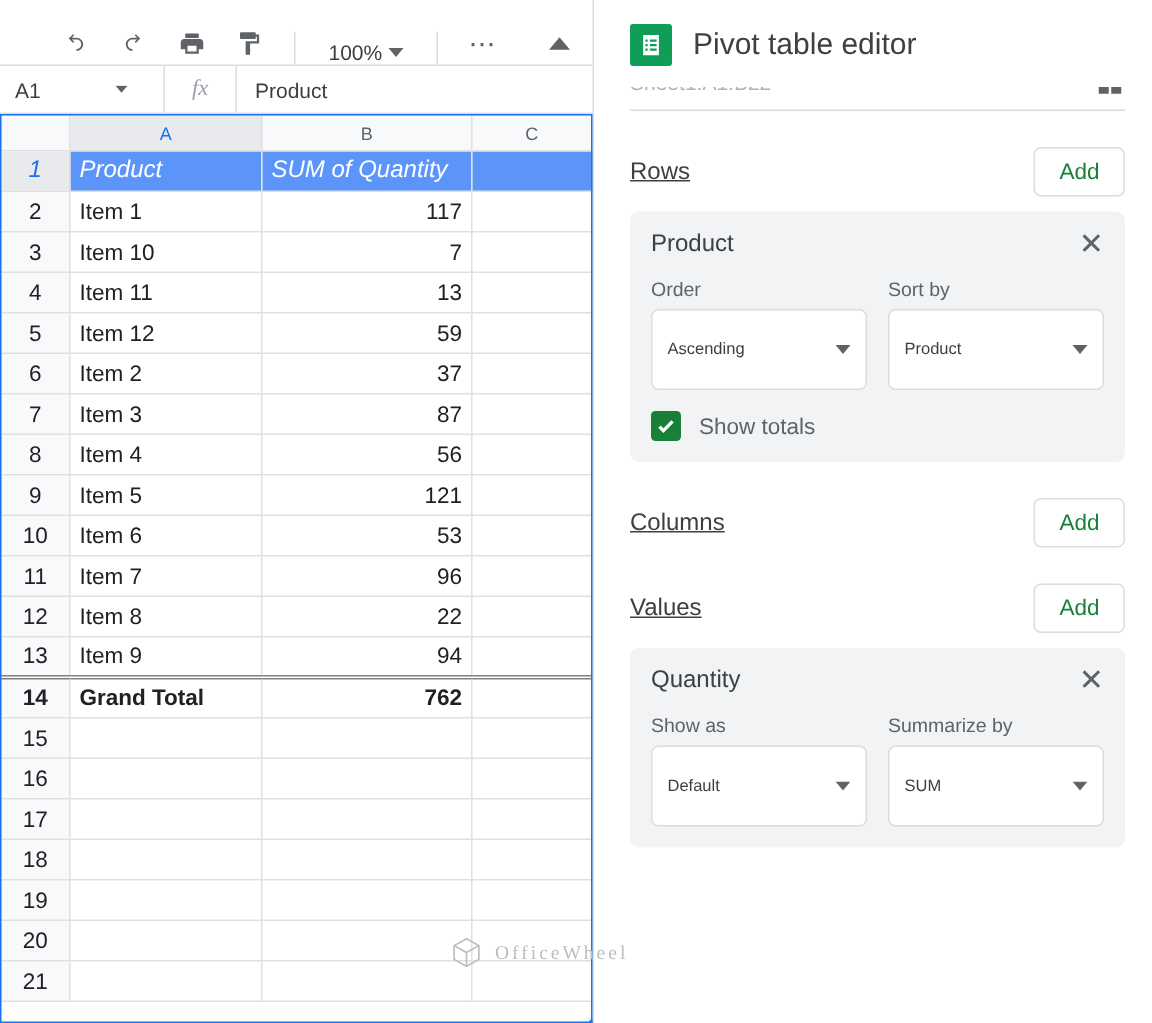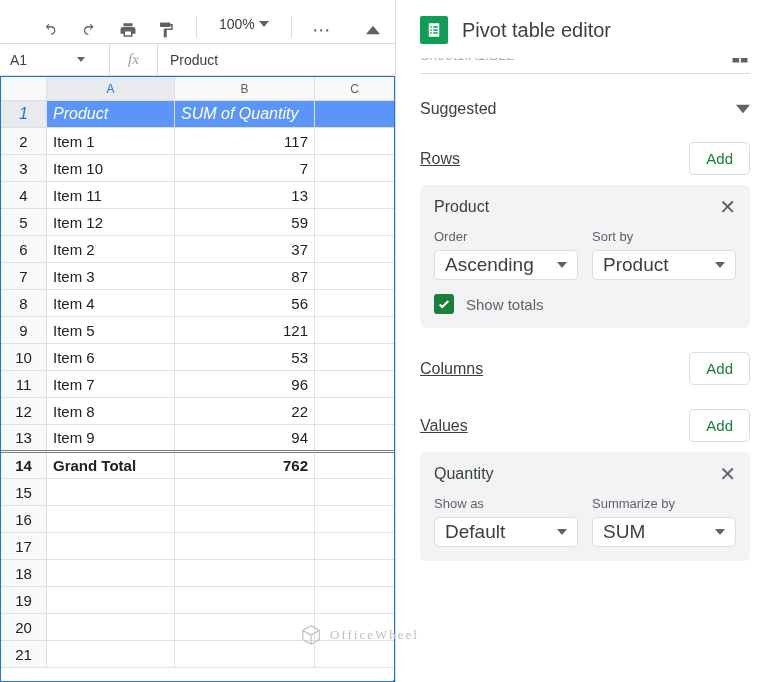--- a/index.html
+++ b/index.html
@@ -13,22 +13,22 @@
     height: 682px;
     overflow: hidden;
     position: relative;
   }
   .main { display: flex; width: 100%; height: 100%; }
   
   .sheet-area { width: 396px; height: 100%; display: flex; flex-direction: column; border-right: 1px solid #dadce0; }
   .toolbar {
     height: 44px;
     display: flex;
-    align-items: flex-start;
-    padding: 16px 8px;
+    align-items: flex-end;
+    padding: 0 8px;
     gap: 10px;
     border-bottom: 1px solid #dadce0;
   }
   .toolbar .spacer { width: 20px; }
   .tb-btn {
     width: 28px; height: 28px;
     display: flex; align-items: center; justify-content: center;
     border-radius: 4px;
     color: #5f6368;
   }
@@ -177,24 +177,24 @@
   }
   .card-title { font-size: 16px; color: #3c4043; }
   .close-x { color: #5f6368; font-size: 20px; line-height: 1; }
   .card-row { display: flex; gap: 14px; }
   .field { flex: 1; }
   .field-label { font-size: 13px; color: #5f6368; margin-bottom: 6px; }
   .select {
     background: #fff;
     border: 1px solid #dadce0;
     border-radius: 5px;
-    height: 30px;
+    height: 54px;
     display: flex; align-items: center; justify-content: space-between;
     padding: 0 10px;
-    font-size: 19px;
+    font-size: 11px;
     color: #3c4043;
   }
   .select .chev { color: #5f6368; }
   .checkbox-row {
     display: flex; align-items: center; gap: 12px;
     margin-top: 14px;
   }
   .cb {
     width: 20px; height: 20px;
     background: #188038;
@@ -431,26 +431,20 @@
 
     <div class="range-row">
       <span style="position:relative;top:-6px;">Sheet1!A1:B22</span>
       <span style="position:relative;top:-4px;">
         <svg width="20" height="20" viewBox="0 0 24 24">
             <path fill="#5f6368" d="M3 3h8v8H3V3zm10 0h8v8h-8V3zM3 13h8v8H3v-8zm10 0h8v8h-8v-8z"></path>
           </svg>
       </span>
     </div>
 
-    <div class="suggested">
-      <span>Suggested</span>
-      <svg width="14" height="14" viewBox="0 0 10 6">
-          <path fill="#5f6368" d="M0 0l5 6 5-6z"></path>
-        </svg>
-    </div>
 
     <div class="section-row">
       <span class="section-label">Rows</span>
       <div class="add-btn">Add</div>
     </div>
 
     <div class="card">
       <div class="card-head">
         <span class="card-title">Product</span>
         <span class="close-x">✕</span>

